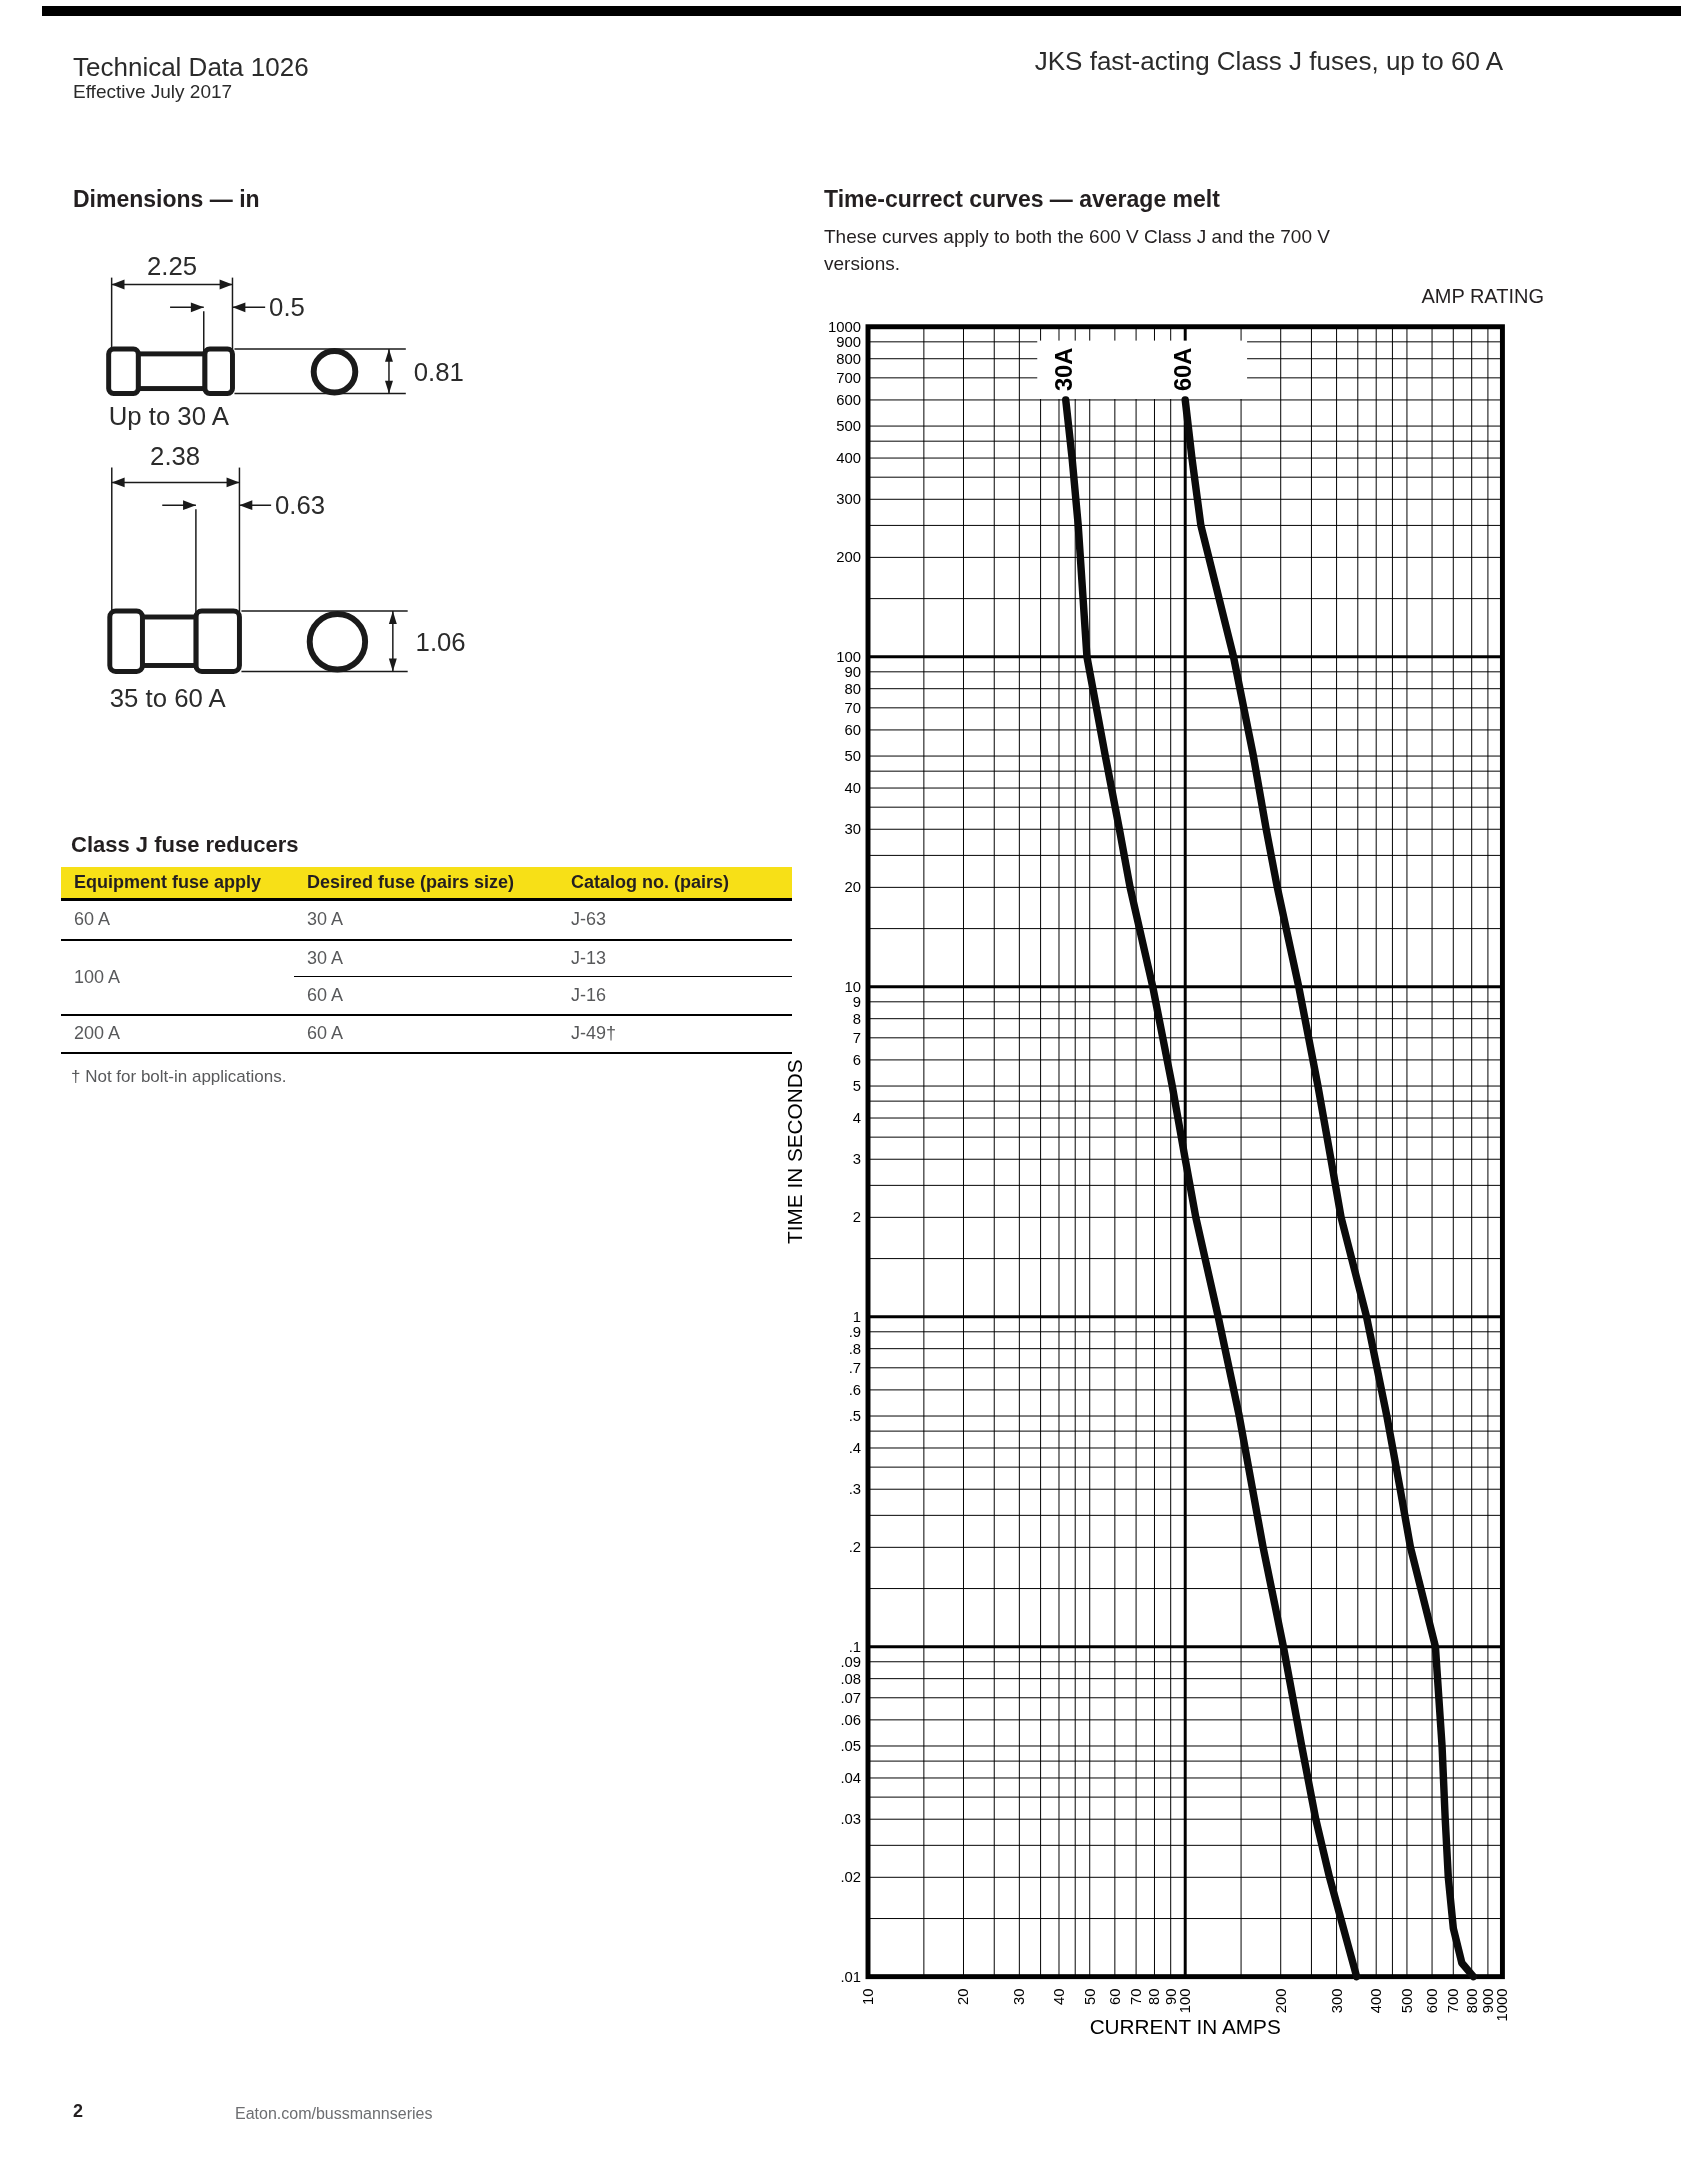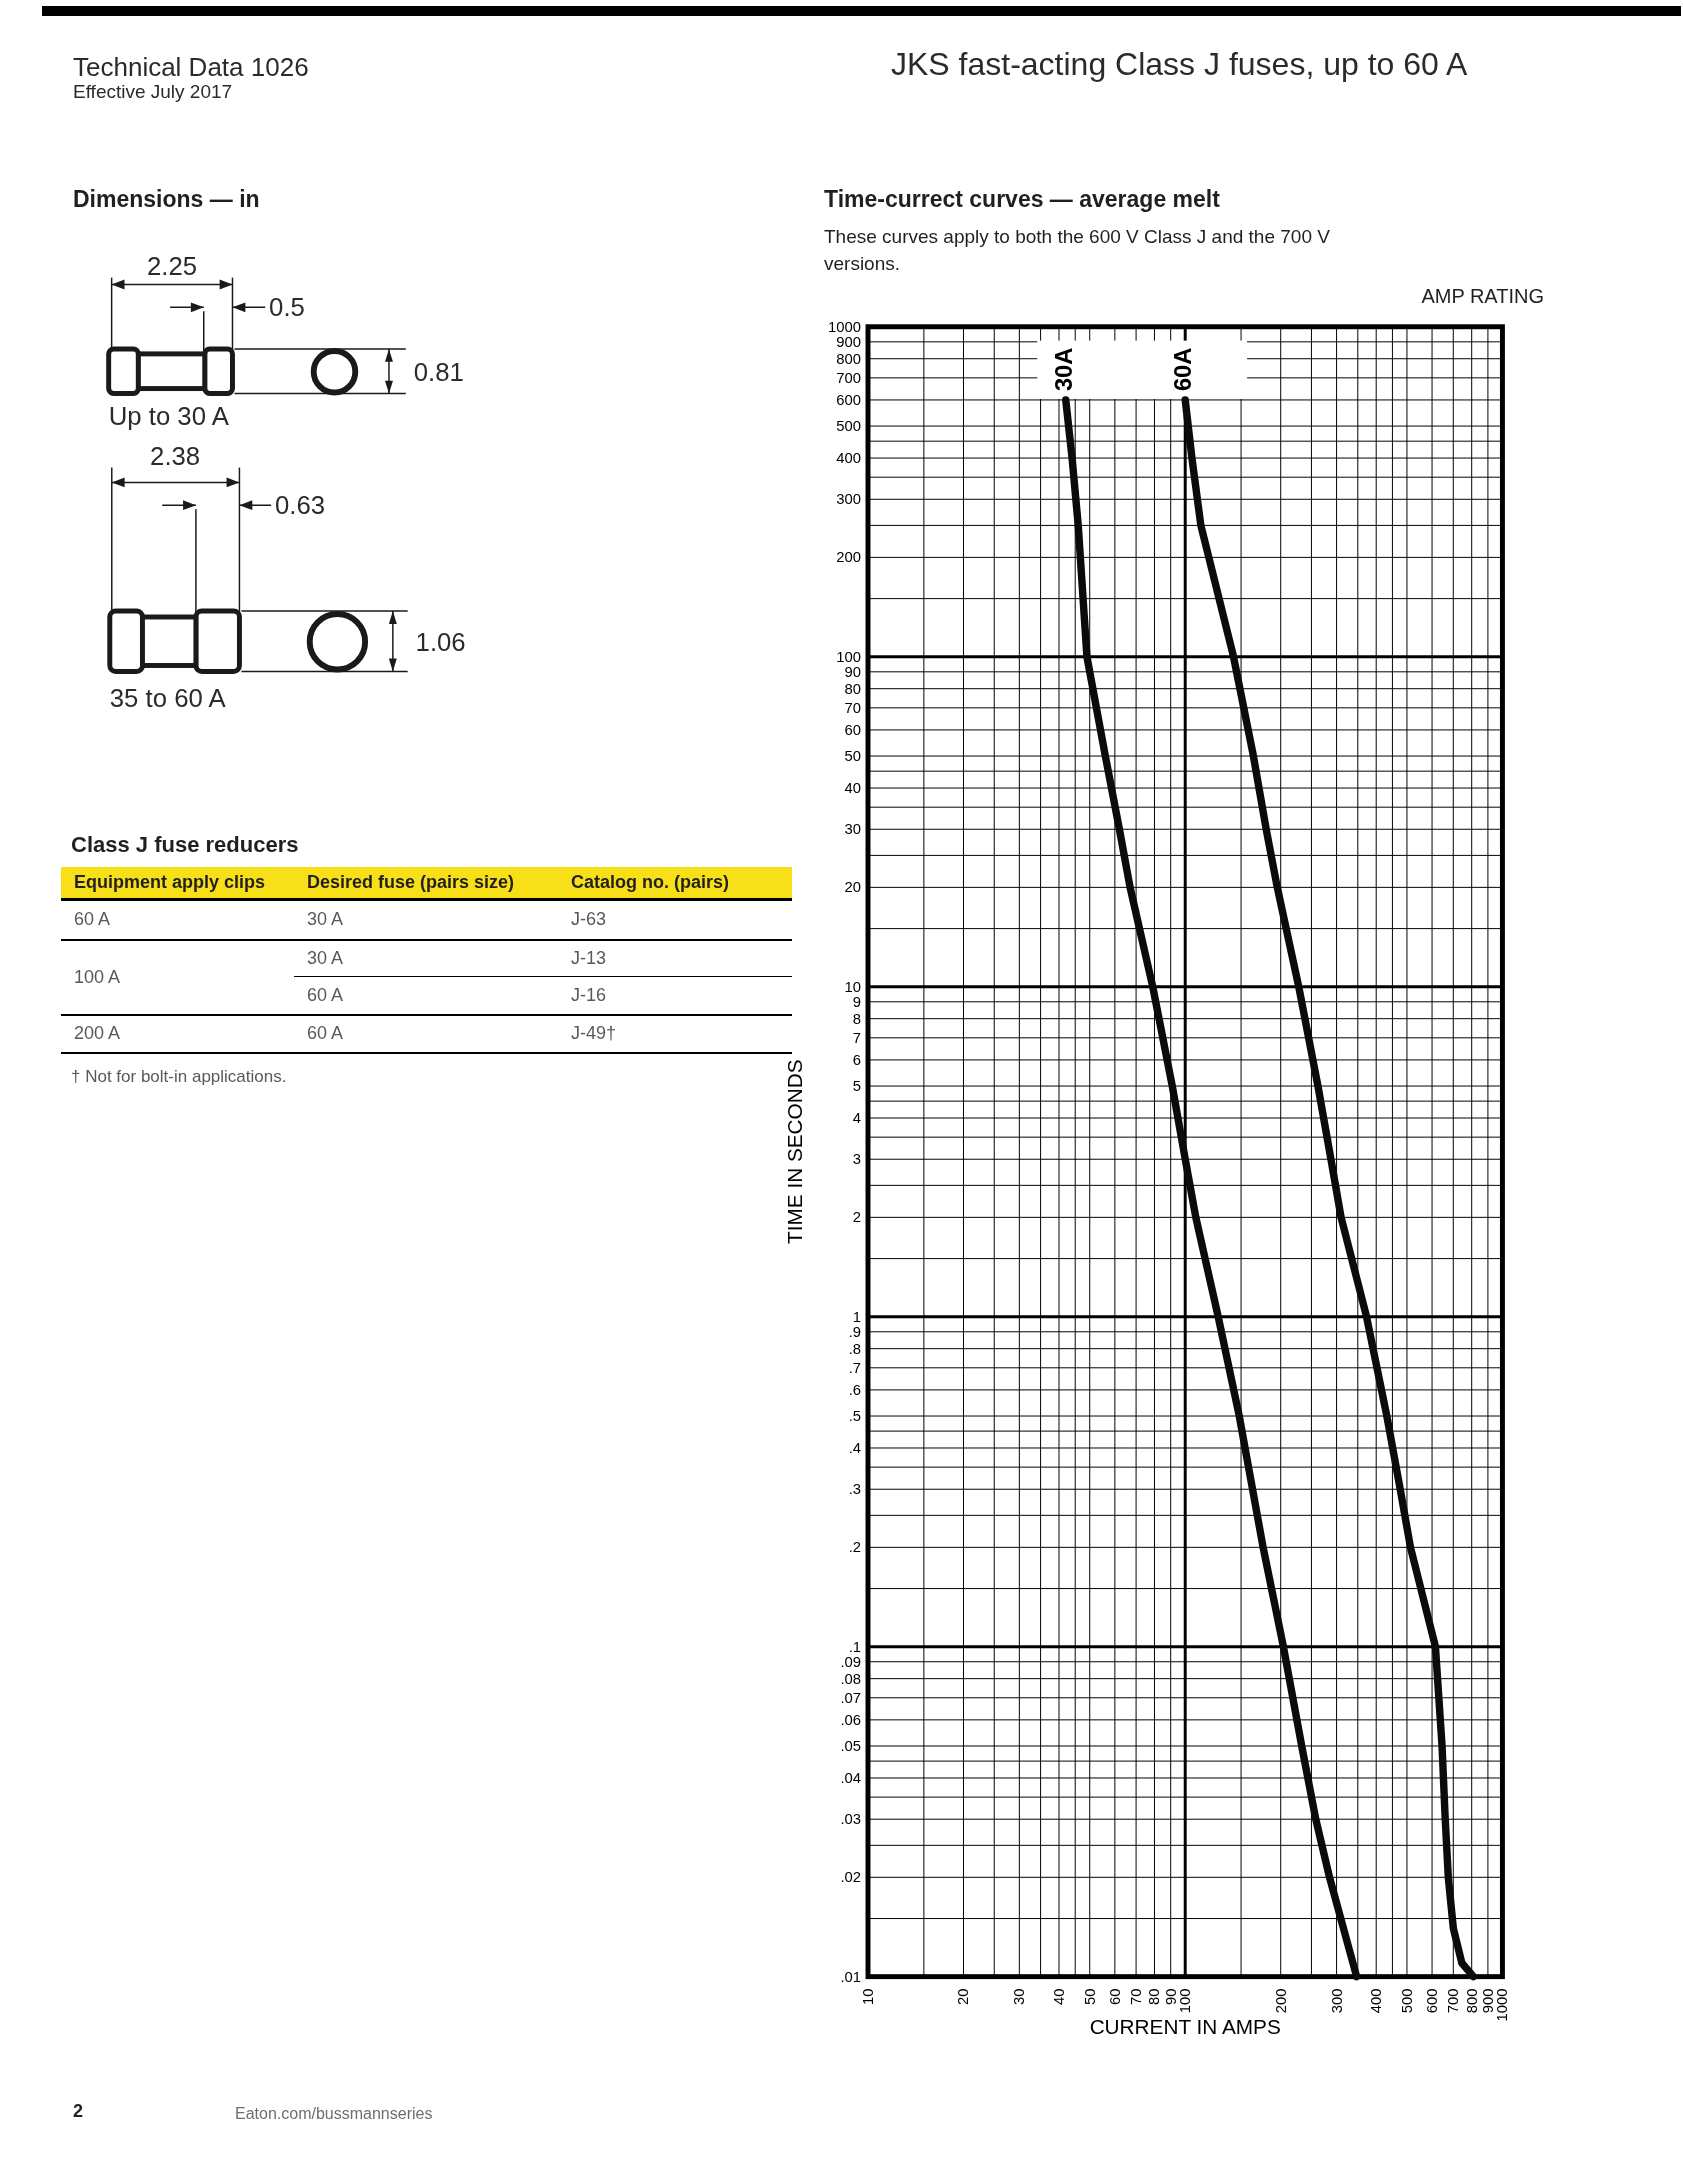--- a/index.html
+++ b/index.html
@@ -2,21 +2,21 @@
 <html><head>
 <meta charset="utf-8">
 <style>
   html,body{margin:0;padding:0;background:#fff;}
   #page{position:relative;width:1683px;height:2178px;background:#ffffff;
         font-family:"Liberation Sans",sans-serif;color:#231f20;overflow:hidden;}
   .abs{position:absolute;}
   #top-bar{left:42px;top:6px;width:1639px;height:10px;background:#000;}
   #doc-title{left:73px;top:46px;font-size:26px;color:#2b2b2b;margin-top:6px;}
   #effective-date{left:73px;top:81px;font-size:19px;color:#2b2b2b;}
-  #product-title{left:891px;top:46px;width:612px;font-size:32px;text-align:left;color:#2b2b2b;}
+  #product-title{left:891px;top:46px;width:612px;font-size:26px;text-align:right;color:#2b2b2b;}
   #dims-heading{left:73px;top:186px;font-size:23px;font-weight:bold;}
   #reducers-heading{left:71px;top:832px;font-size:22px;font-weight:bold;}
   #reducers-table-holder{left:61px;top:867px;width:731px;}
   table.rt{border-collapse:collapse;width:731px;table-layout:fixed;}
   table.rt th{background:#F7E017;font-size:18px;font-weight:bold;text-align:left;
               padding:5px 0 5px 13px;border-bottom:3px solid #000;color:#231f20;height:21px;}
   table.rt td{font-size:18px;color:#58595b;text-align:left;padding-left:13px;}
   td.bthick{border-bottom:2.5px solid #000;}
   td.bthin{border-bottom:1.5px solid #000;}
   tr.h40{height:40px;} tr.h37{height:37px;} tr.h38{height:38px;}
@@ -107,21 +107,21 @@
 
   <div id="reducers-table-holder" class="abs">
     <table class="rt">
       <colgroup>
           <col style="width:233px">
           <col style="width:264px">
           <col style="width:234px">
         </colgroup>
       <thead>
         <tr>
-          <th>Equipment apply clips</th>
+          <th>Equipment fuse apply</th>
           <th>Desired fuse (pairs size)</th>
           <th>Catalog no. (pairs)</th>
         </tr>
       </thead>
       <tbody>
         <tr class="h40">
           <td class="bthick">60 A</td>
           <td class="bthick">30 A</td>
           <td class="bthick">J-63</td>
         </tr>

